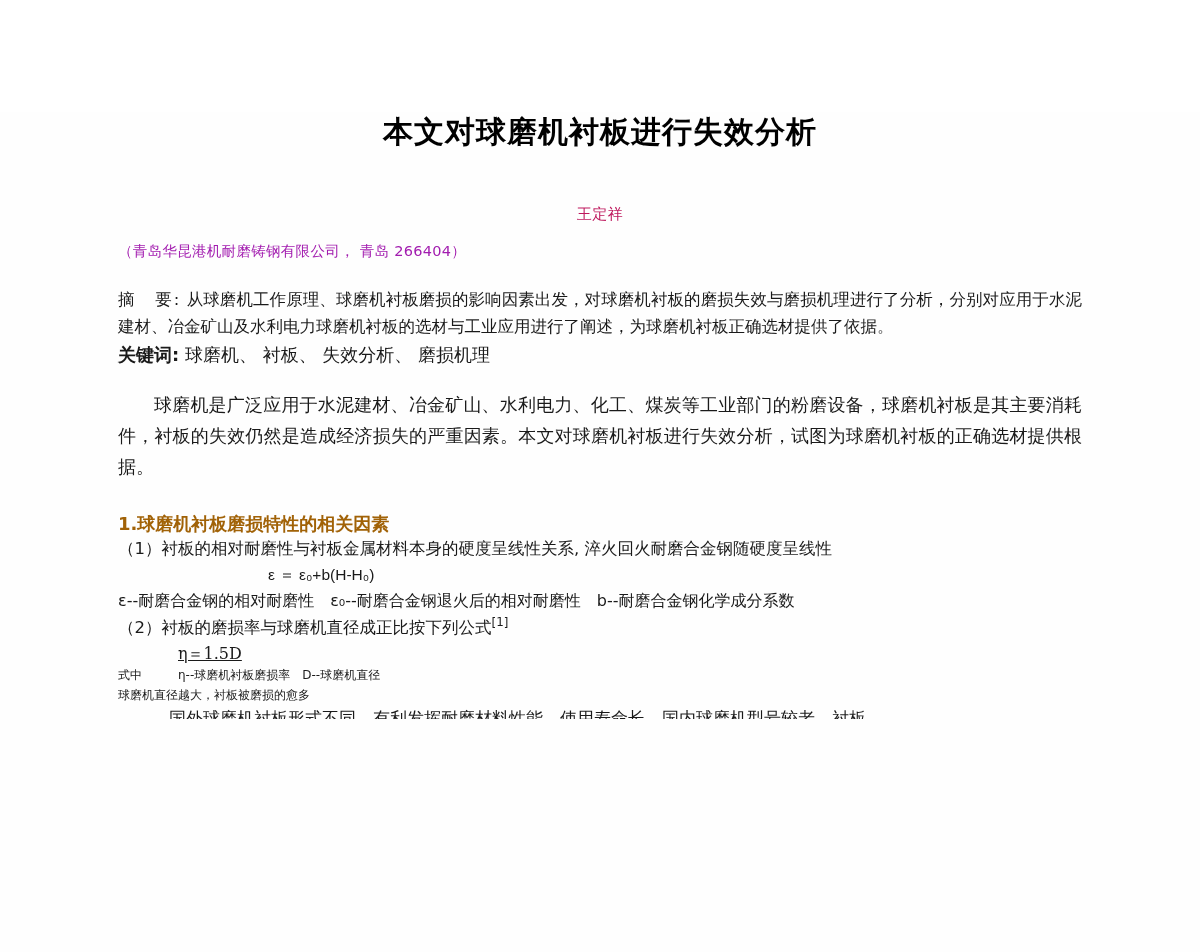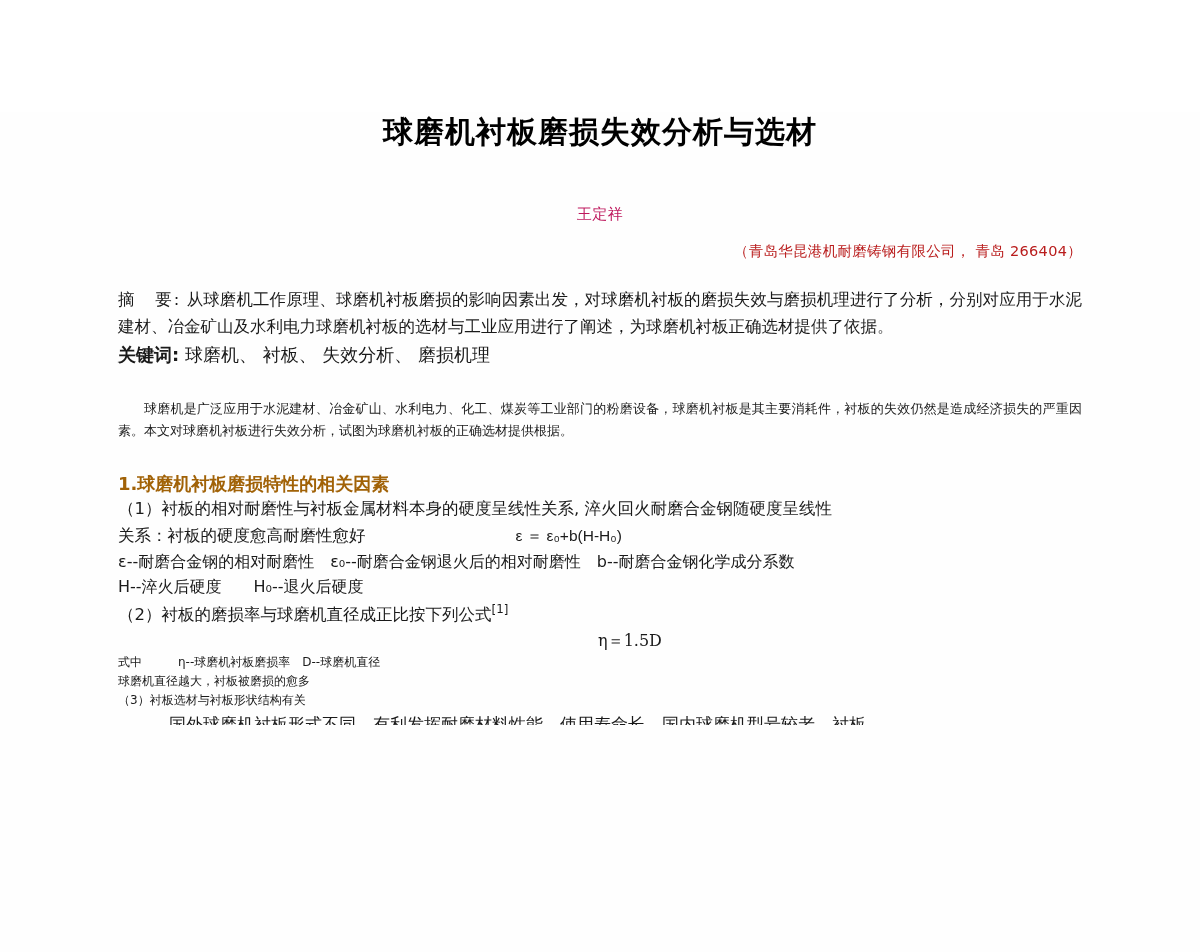--- a/index.html
+++ b/index.html
@@ -32,23 +32,23 @@
   }
   .author {
     margin-top: 52px;
     text-align: center;
     font-size: 15px;
     color: #be185d;
     letter-spacing: 0.5px;
   }
   .affiliation {
     margin-top: 18px;
-    text-align: right;
+    text-align: left;
     font-size: 14.5px;
-    color: #b91c1c;
+    color: #a21caf;
     letter-spacing: 0.3px;
   }
   .abstract-block {
     margin-top: 26px;
     font-size: 16.5px;
     line-height: 1.62;
     color: #1a1a1a;
   }
   .abstract-block p {
     margin: 0;
@@ -64,22 +64,22 @@
   }
   .keywords {
     margin-top: 2px;
     font-size: 18px;
     line-height: 1.62;
   }
   .kw-label {
     font-weight: bold;
   }
   .body-para {
-    margin-top: 28px;
-    font-size: 13px;
+    margin-top: 20px;
+    font-size: 18px;
     line-height: 1.72;
     text-align: justify;
     text-justify: inter-ideograph;
     text-indent: 2em;
   }
   .section-heading {
     margin-top: 30px;
     font-size: 18px;
     font-weight: bold;
     color: #a16207;
@@ -109,74 +109,71 @@
   }
   .sup {
     font-size: 0.72em;
     vertical-align: super;
   }
   .defs-line {
     font-size: 16px;
     line-height: 1.58;
   }
   .centered-formula {
-    text-align: center;
     font-family: "DejaVu Serif", "Liberation Serif", serif;
     font-size: 16px;
     margin-top: 4px;
     padding-left: 60px;
+    text-decoration: underline;
   }
   .tab-line {
     font-size: 12px;
     line-height: 1.6;
   }
   .clipped {
     margin-top: 4px;
     font-size: 17px;
     line-height: 1.6;
     text-indent: 3em;
     color: #1a1a1a;
     height: 14px;
     overflow: hidden;
   }
 </style>
 </head>
 <body>
 
 <div class="page">
 
-  <div class="doc-title">球磨机衬板磨损失效分析与选材</div>
+  <div class="doc-title">本文对球磨机衬板进行失效分析</div>
 
   <div class="author">王定祥</div>
 
   <div class="affiliation">（青岛华昆港机耐磨铸钢有限公司，  青岛 266404）</div>
 
   <div class="abstract-block">
     <p class="abstract-first"><span class="lead-label">摘　要:</span><span> 从球磨机工作原理、球磨机衬板磨损的影响因素出发，对球磨机衬板的磨损失效与磨损机理进行了分析，分别对应用于水泥建材、冶金矿山及水利电力球磨机衬板的选材与工业应用进行了阐述，为球磨机衬板正确选材提供了依据。</span></p>
     <p class="keywords"><span class="kw-label">关键词:</span><span> 球磨机、 衬板、 失效分析、 磨损机理</span></p>
   </div>
 
   <p class="body-para">球磨机是广泛应用于水泥建材、冶金矿山、水利电力、化工、煤炭等工业部门的粉磨设备，球磨机衬板是其主要消耗件，衬板的失效仍然是造成经济损失的严重因素。本文对球磨机衬板进行失效分析，试图为球磨机衬板的正确选材提供根据。</p>
 
   <div class="section-heading">1.球磨机衬板磨损特性的相关因素</div>
 
   <div class="sec-body">
     <p class="line-justify">（1）衬板的相对耐磨性与衬板金属材料本身的硬度呈线性关系, 淬火回火耐磨合金钢随硬度呈线性</p>
 
     <div class="formula-line">
-      <span class="lead-text">关系：衬板的硬度愈高耐磨性愈好</span>
       <span class="formula">ε ＝ ε₀+b(H-H₀)</span>
     </div>
 
     <p class="defs-line">ε--耐磨合金钢的相对耐磨性　ε₀--耐磨合金钢退火后的相对耐磨性　b--耐磨合金钢化学成分系数</p>
-    <p class="defs-line">H--淬火后硬度　　H₀--退火后硬度</p>
 
     <p class="line-justify"><span>（2）衬板的磨损率与球磨机直径成正比按下列公式</span><span class="sup">[1]</span></p>
 
     <p class="centered-formula">η＝1.5D</p>
 
     <p class="tab-line">式中　　　η--球磨机衬板磨损率　D--球磨机直径</p>
     <p class="tab-line">球磨机直径越大，衬板被磨损的愈多</p>
-    <p class="tab-line">（3）衬板选材与衬板形状结构有关</p>
     <p class="clipped">国外球磨机衬板形式不同，有利发挥耐磨材料性能，使用寿命长，国内球磨机型号较老，衬板</p>
   </div>
 
 </div>
 
 </body></html>

